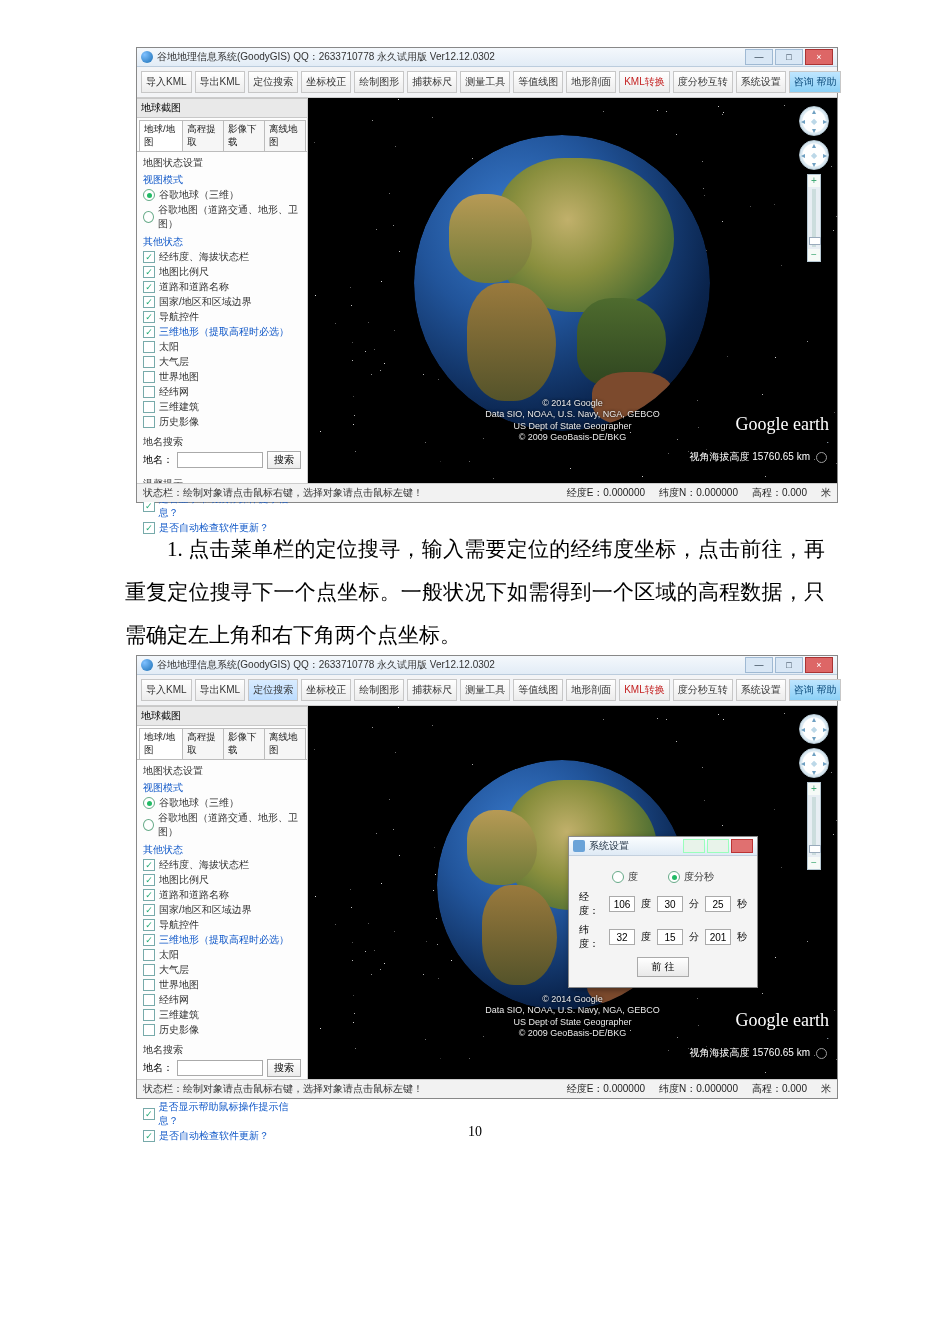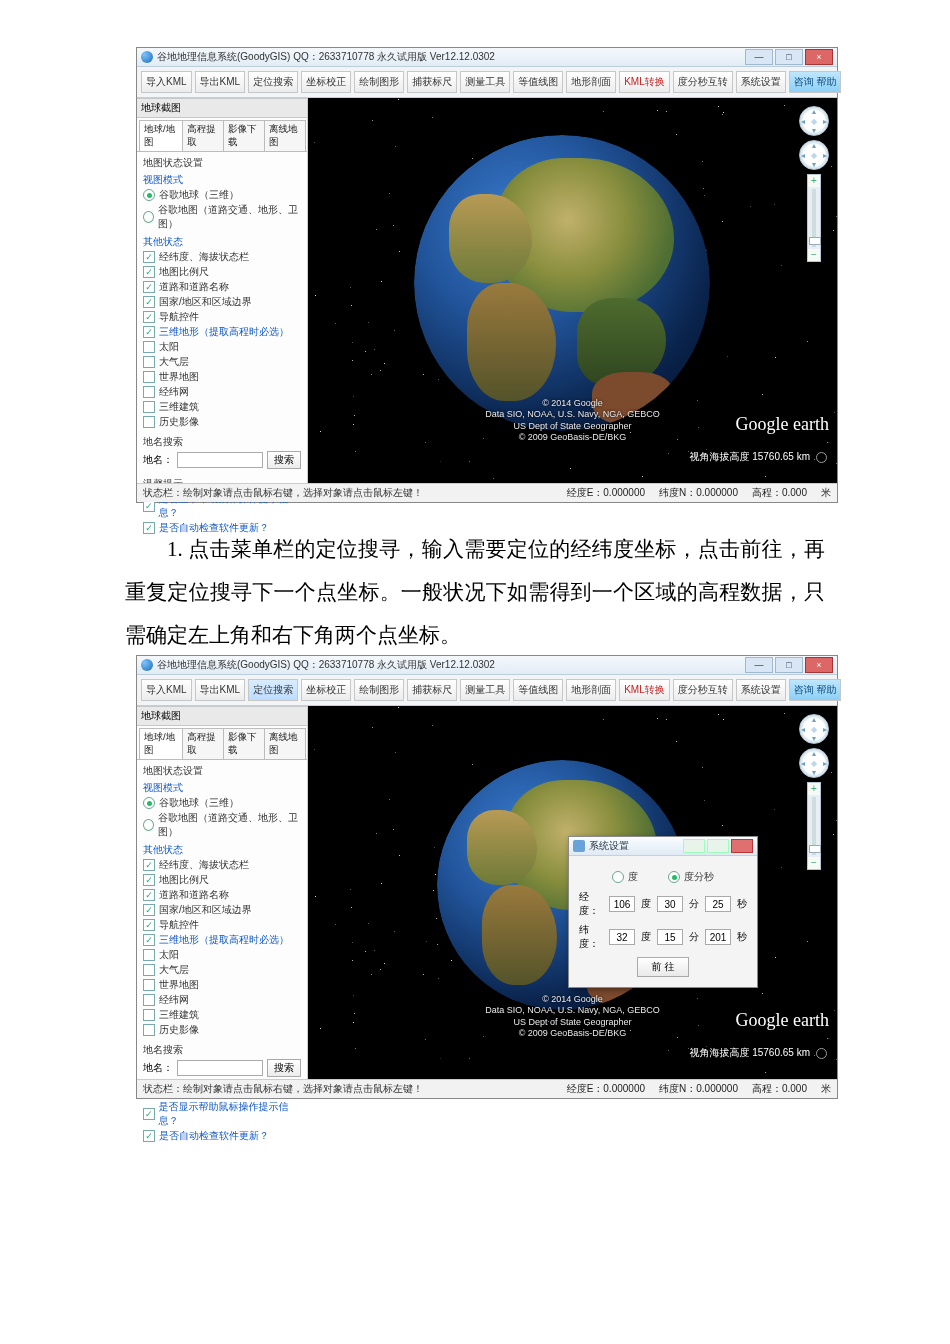--- a/index.html
+++ b/index.html
@@ -684,14 +684,15 @@
       <span>状态栏：绘制对象请点击鼠标右键，选择对象请点击鼠标左键！</span>
       <span class="sp"></span>
       <span class="cell">经度E：0.000000</span>
       <span class="cell">纬度N：0.000000</span>
       <span class="cell">高程：0.000</span>
       <span class="cell">米</span>
     </div>
   </div>
 </div>
 
+<div class="page-num">10</div>
 
 </div>
 
 </body></html>

